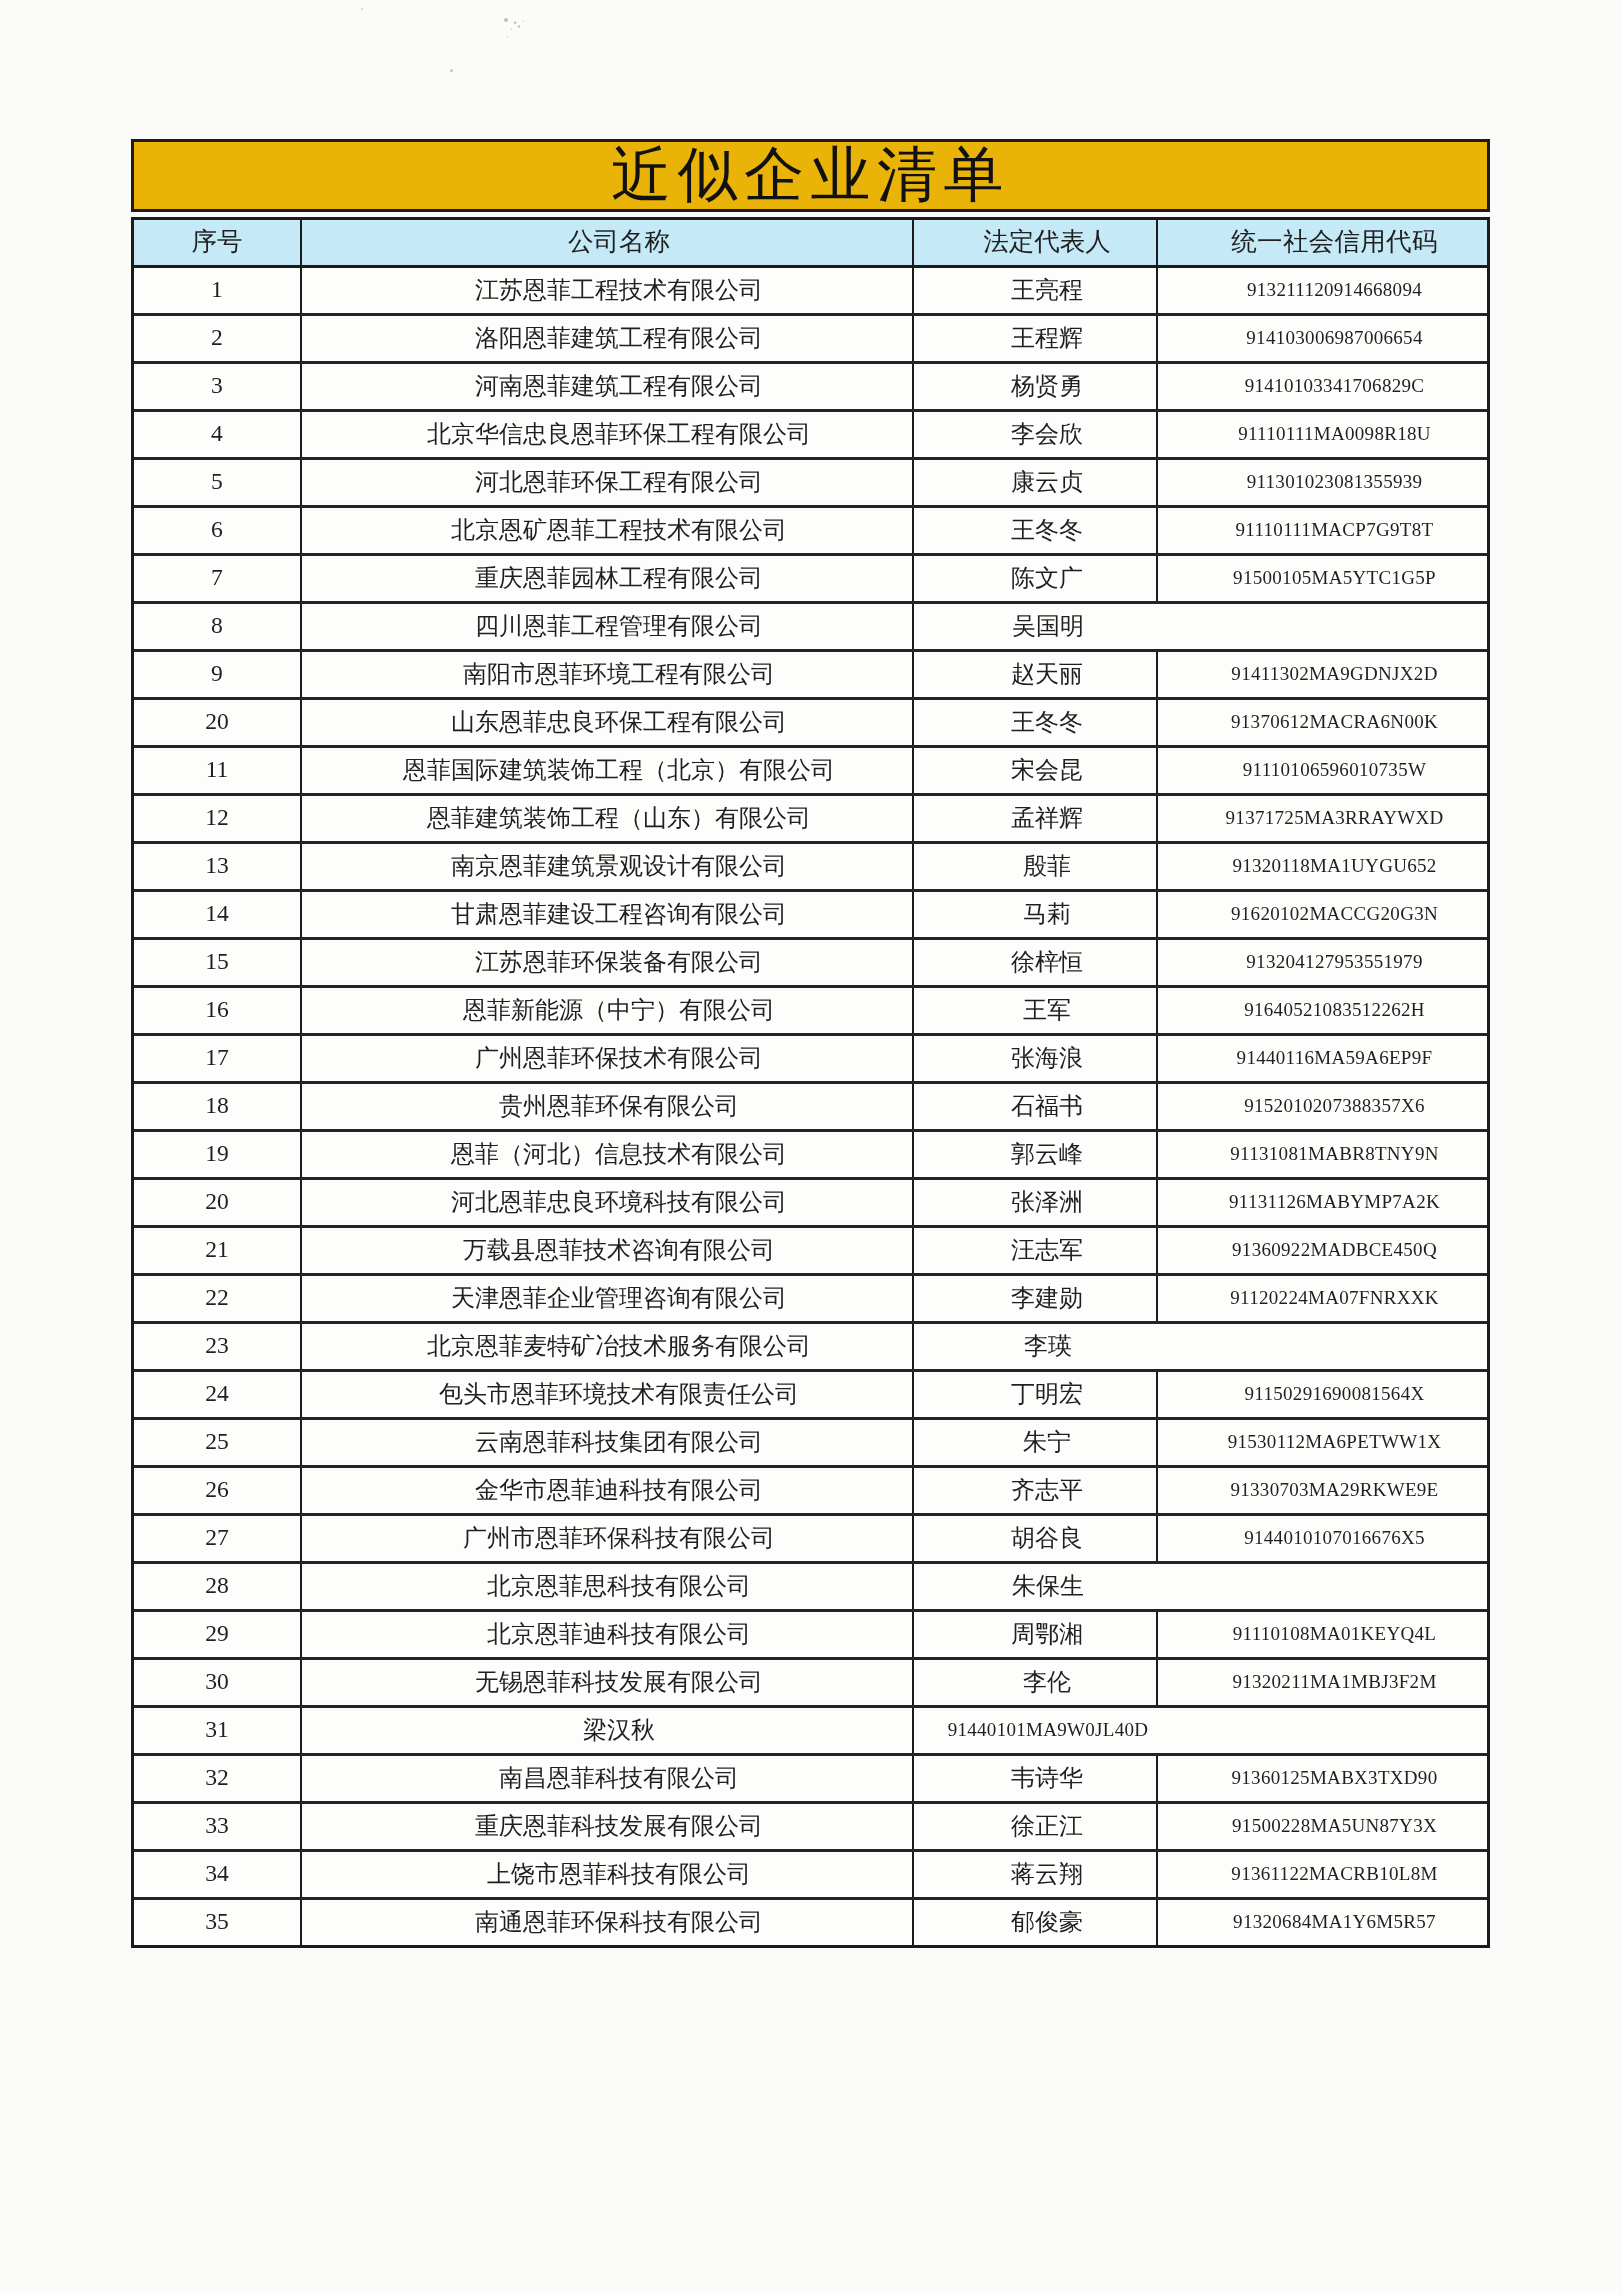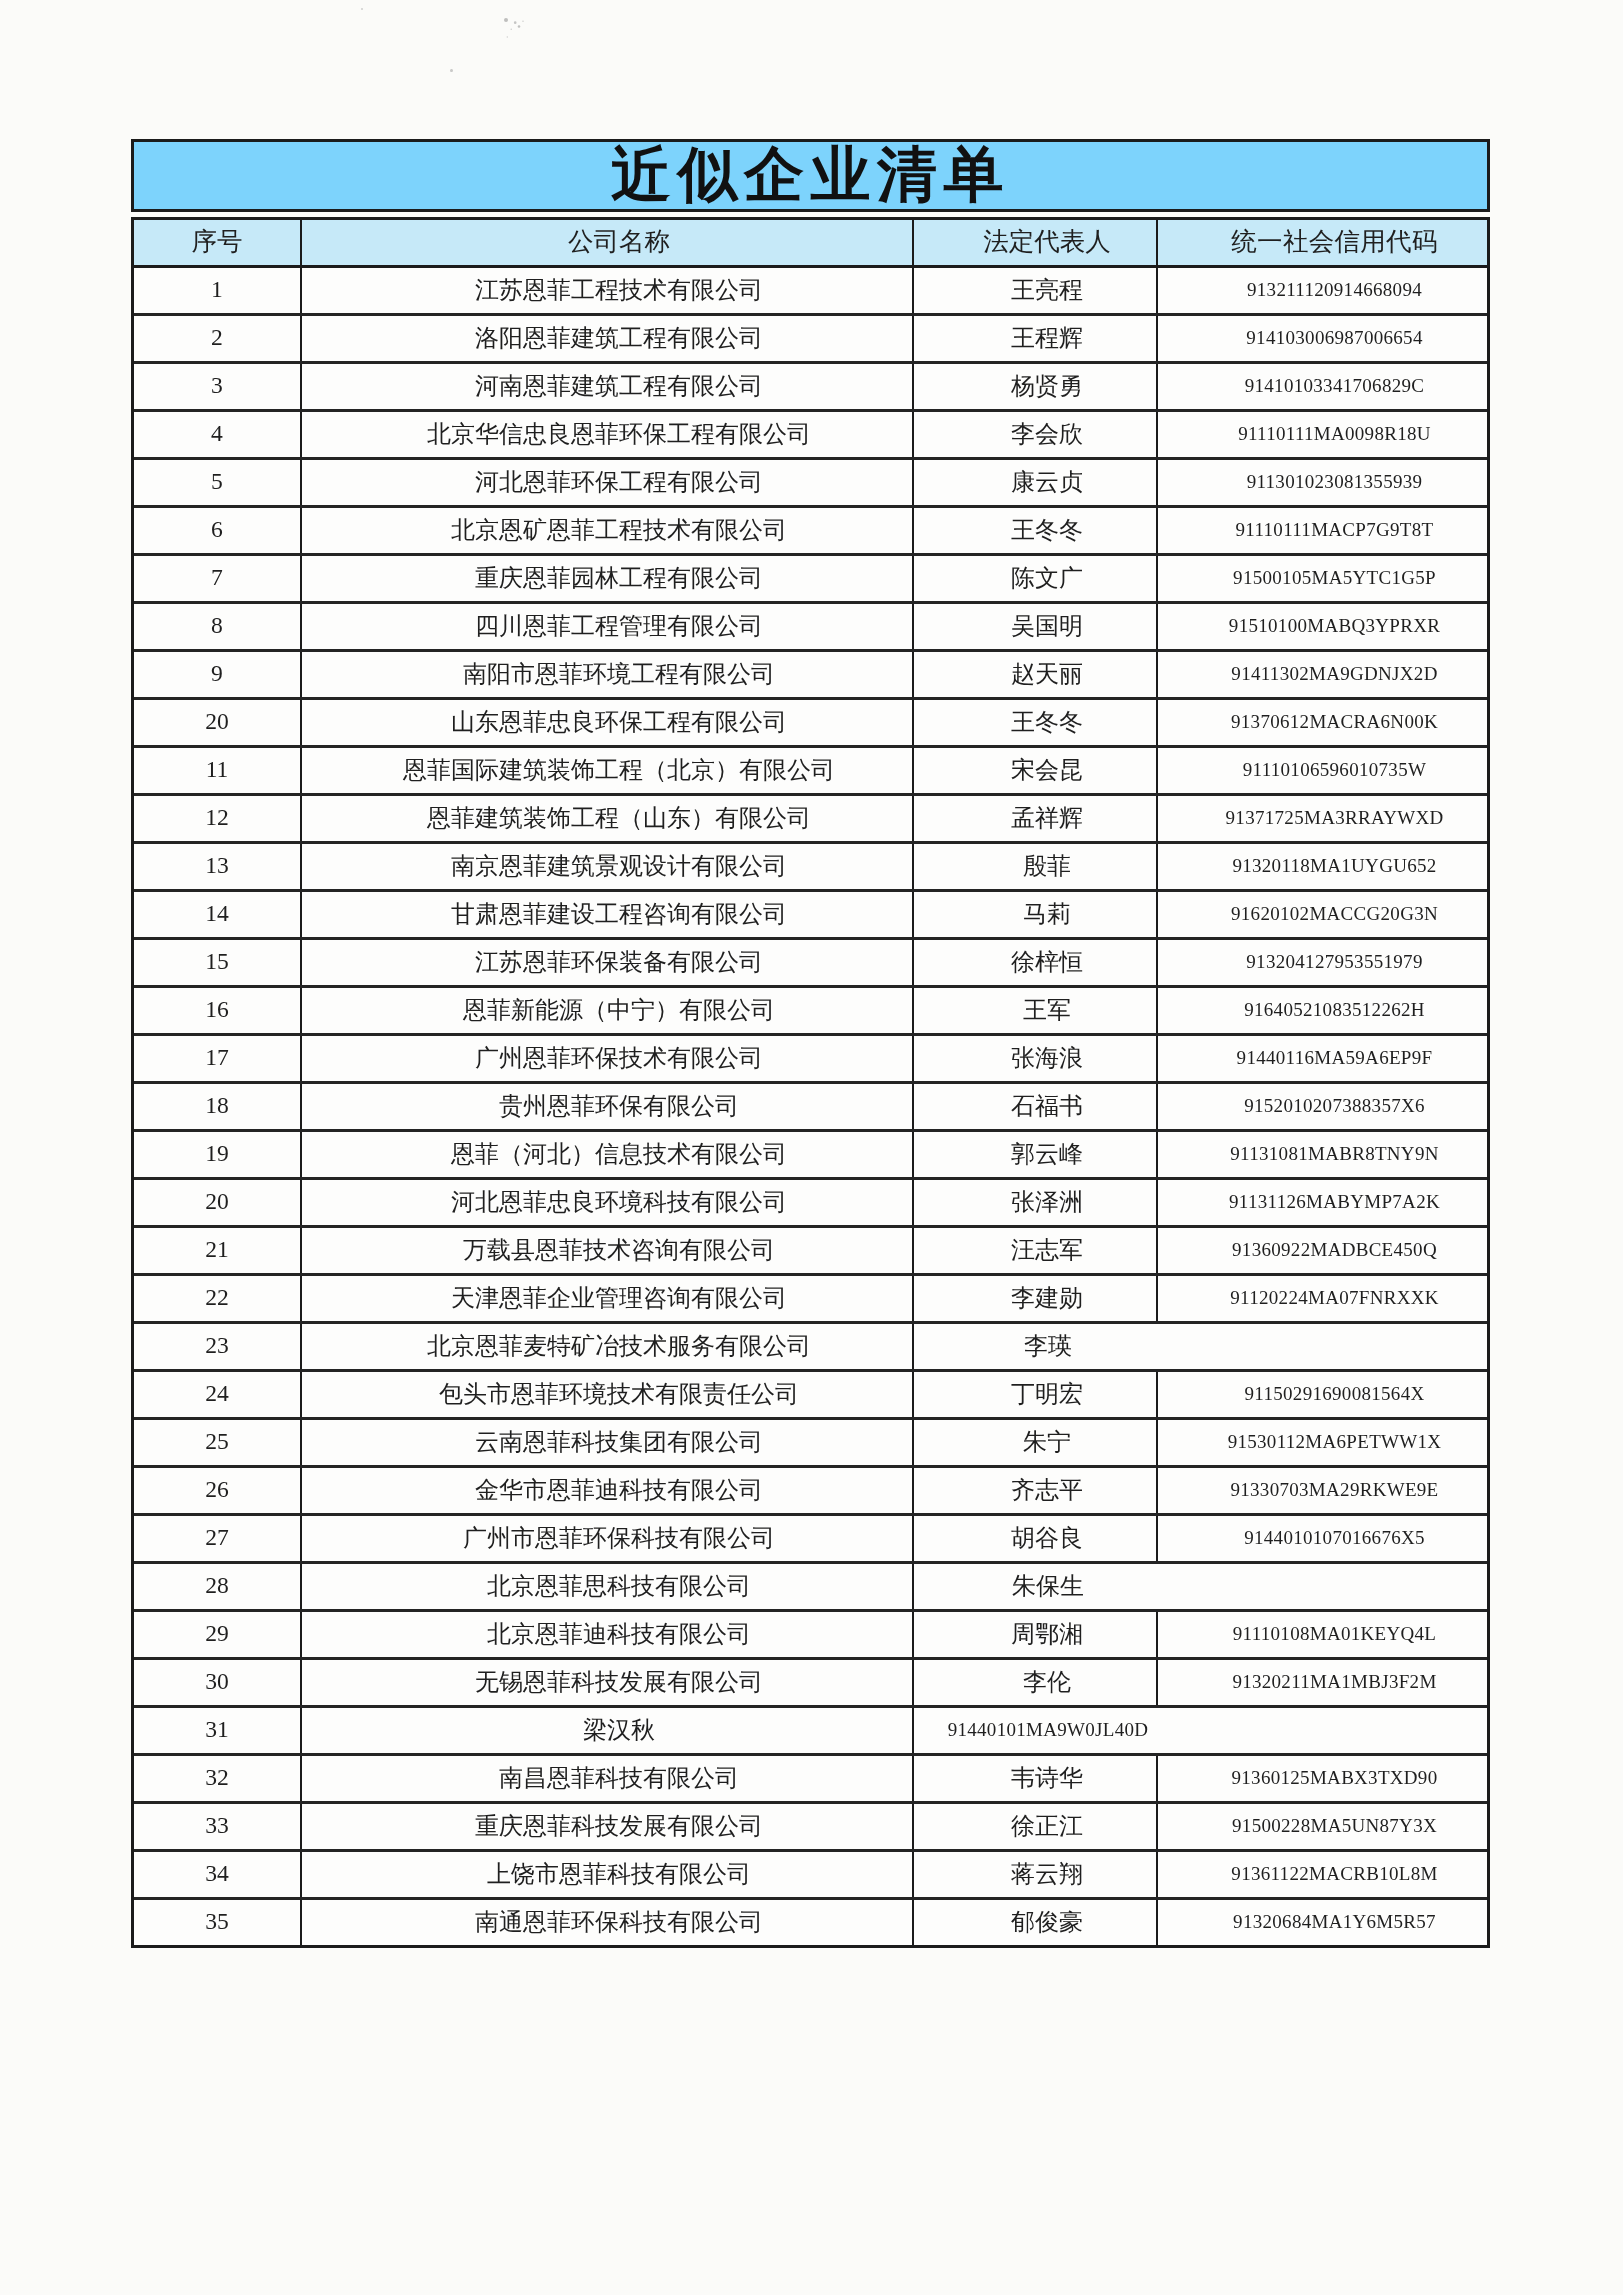--- a/index.html
+++ b/index.html
@@ -8,24 +8,24 @@
     width:1623px;height:2295px;
     background:#fbfbf9;
     overflow:hidden;
     font-family:"Liberation Serif","DejaVu Serif",serif;
     color:#1f1f1f;
   }
   .doc{position:absolute;left:131px;top:139px;width:1359px;}
   .title-band{
     box-sizing:border-box;
     border:3.9px solid #1b1b1b;
-    background:#7dd3fc;
+    background:#eab308;
     height:73px;
     display:flex;align-items:center;justify-content:center;
-    font-size:60px;font-weight:700;letter-spacing:6.5px;
+    font-size:60px;font-weight:400;letter-spacing:6.5px;
     margin-bottom:4.6px;
     color:#111;
   }
   .grid-box{
     box-sizing:border-box;
     border:3.9px solid #1b1b1b;
     background:#fdfdfc;
   }
   .row{
     display:grid;
@@ -129,21 +129,20 @@
           <div class="row body-row">
             <div class="cell c-no">7</div>
             <div class="cell c-company">重庆恩菲园林工程有限公司</div>
             <div class="cell c-rep">陈文广</div>
             <div class="cell c-code">91500105MA5YTC1G5P</div>
           </div>
           <div class="row body-row">
             <div class="cell c-no">8</div>
             <div class="cell c-company">四川恩菲工程管理有限公司</div>
             <div class="cell c-rep">吴国明</div>
-            <div class="cell c-code">91510100MABQ3YPRXR</div>
           </div>
           <div class="row body-row">
             <div class="cell c-no">9</div>
             <div class="cell c-company">南阳市恩菲环境工程有限公司</div>
             <div class="cell c-rep">赵天丽</div>
             <div class="cell c-code">91411302MA9GDNJX2D</div>
           </div>
           <div class="row body-row">
             <div class="cell c-no">20</div>
             <div class="cell c-company">山东恩菲忠良环保工程有限公司</div>

